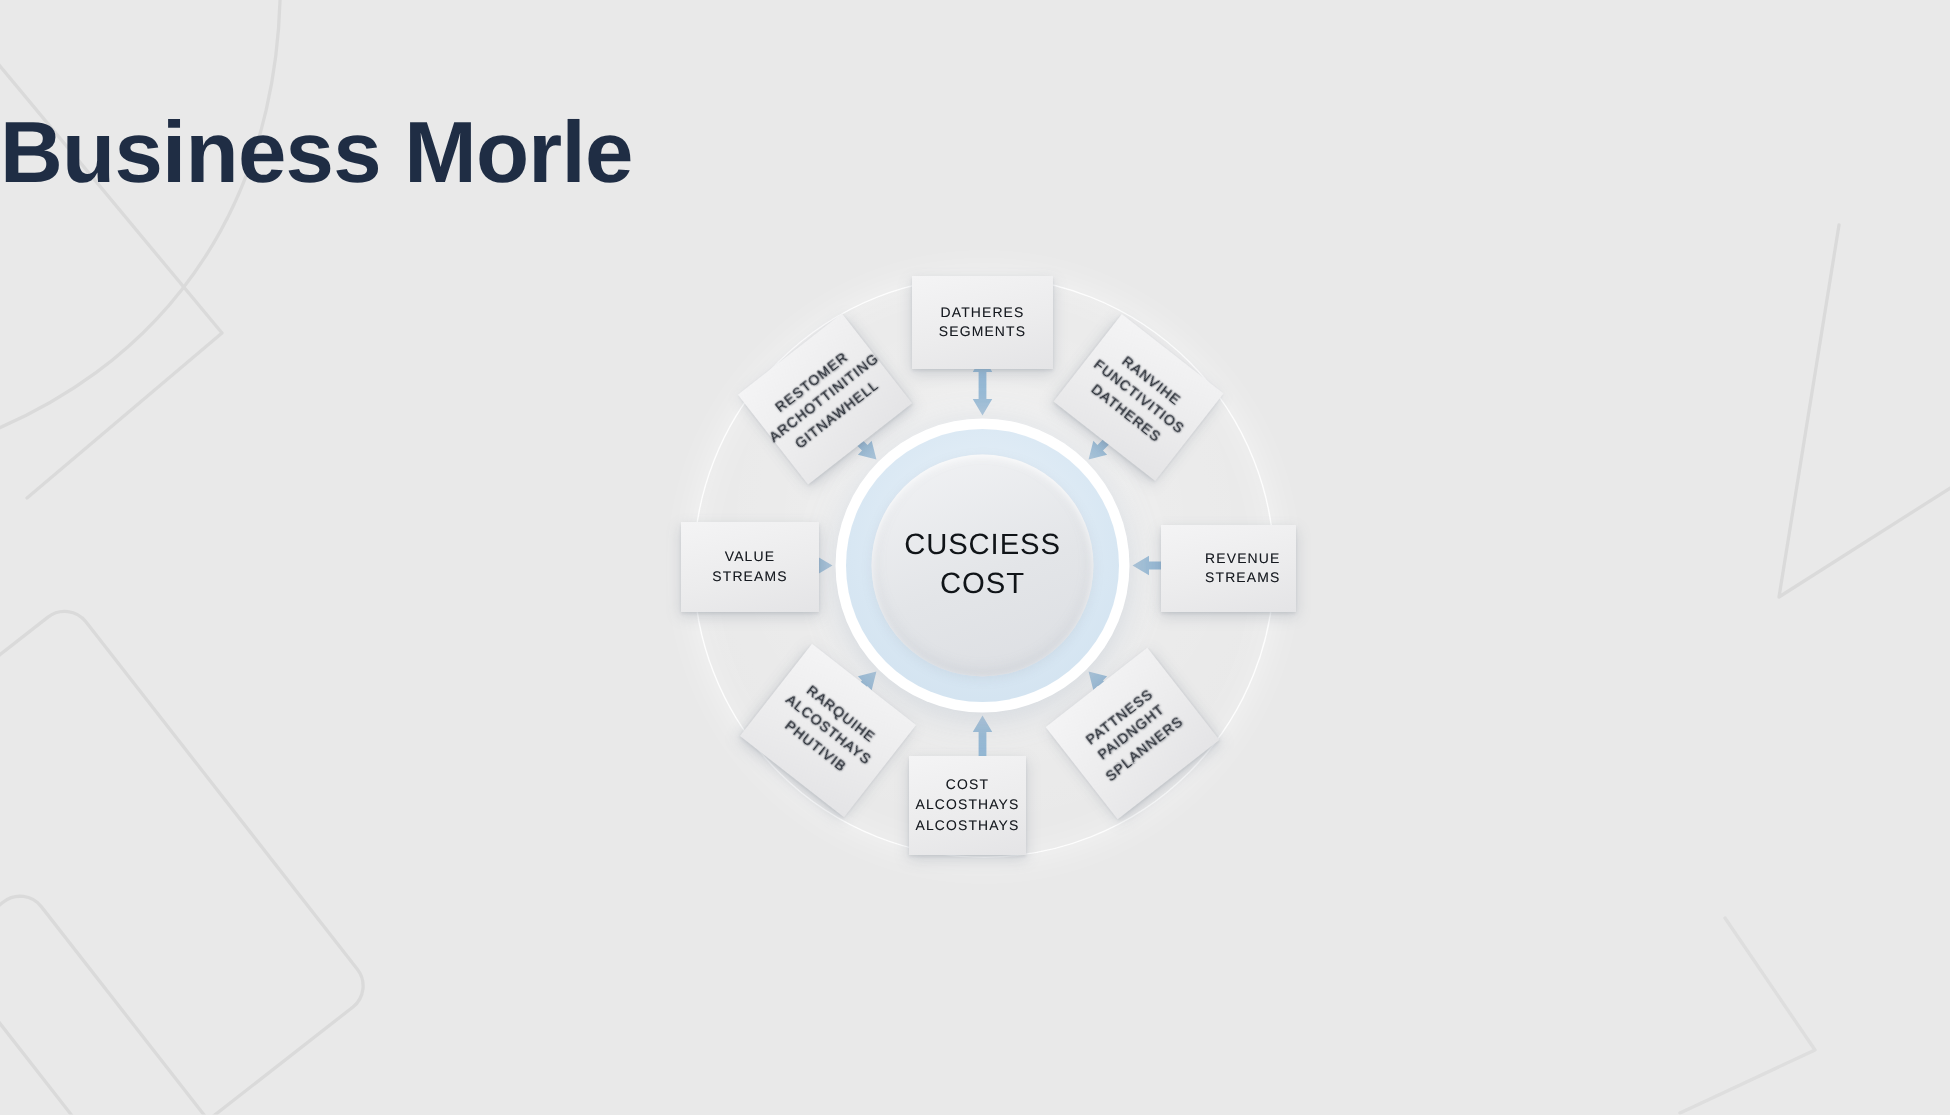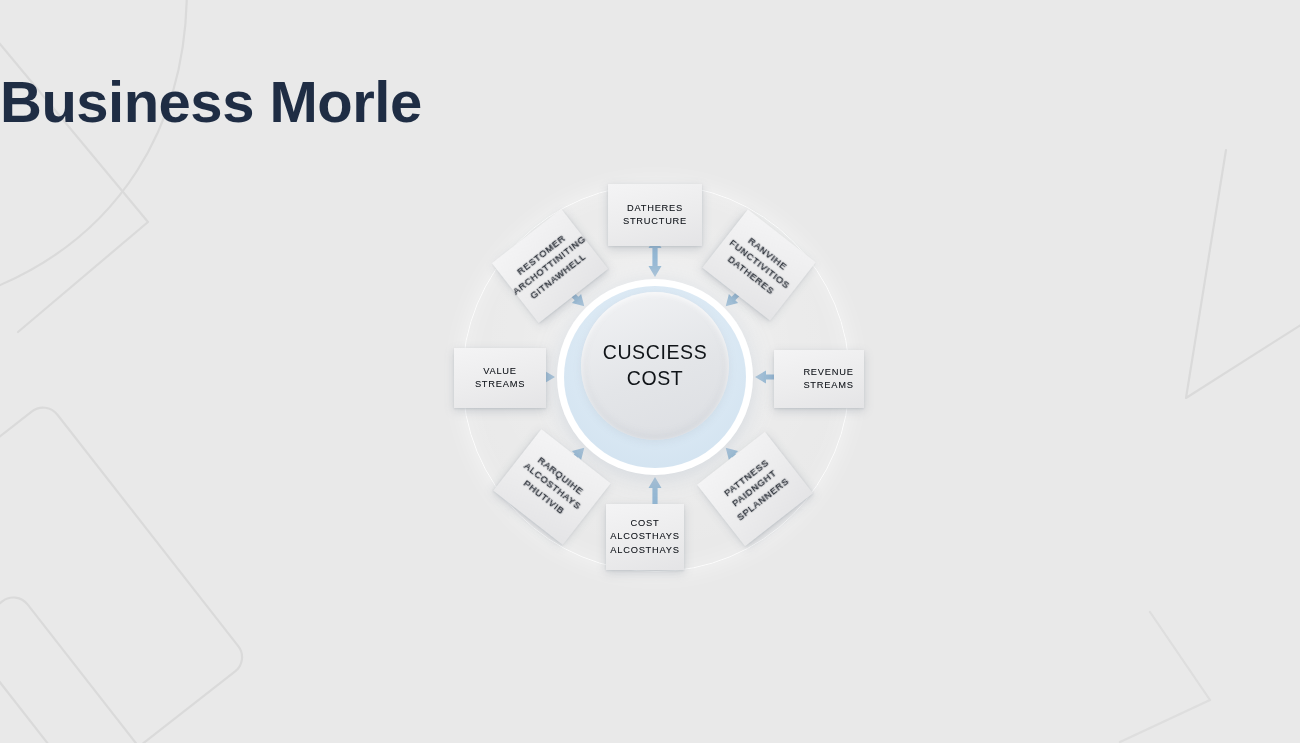--- a/index.html
+++ b/index.html
@@ -80,21 +80,21 @@
     left: 114px;
     top: 114px;
     width: 182px;
     height: 182px;
     border-radius: 50%;
     background: radial-gradient(circle at 50% 38%, #eaf2f9 0%, #d8e7f3 60%, #cfe0ee 100%);
   }
   #hub-core {
     position: absolute;
     left: 131px;
-    top: 120px;
+    top: 131px;
     width: 148px;
     height: 148px;
     border-radius: 50%;
     background: linear-gradient(160deg, #f2f3f5 0%, #e3e5e8 55%, #dcdee2 100%);
     box-shadow: inset 0 2px 6px rgba(255,255,255,0.9),
                 inset 0 -3px 10px rgba(140,150,165,0.18),
                 0 2px 8px rgba(120,130,145,0.12);
     display: flex;
     align-items: center;
     justify-content: center;
@@ -202,21 +202,21 @@
   <div id="hub-core">
     <div id="hub-label">
       <div>CUSCIESS</div>
       <div>COST</div>
     </div>
   </div>
 
   <div class="node crisp n-top">
     <div>
       <div>DATHERES</div>
-      <div>STRUCTURE</div>
+      <div>SEGMENTS</div>
     </div>
   </div>
 
   <div class="node blurry n-tr">
     <div>
       <div>RANVIHE</div>
       <div>FUNCTIVITIOS</div>
       <div>DATHERES</div>
     </div>
   </div>

